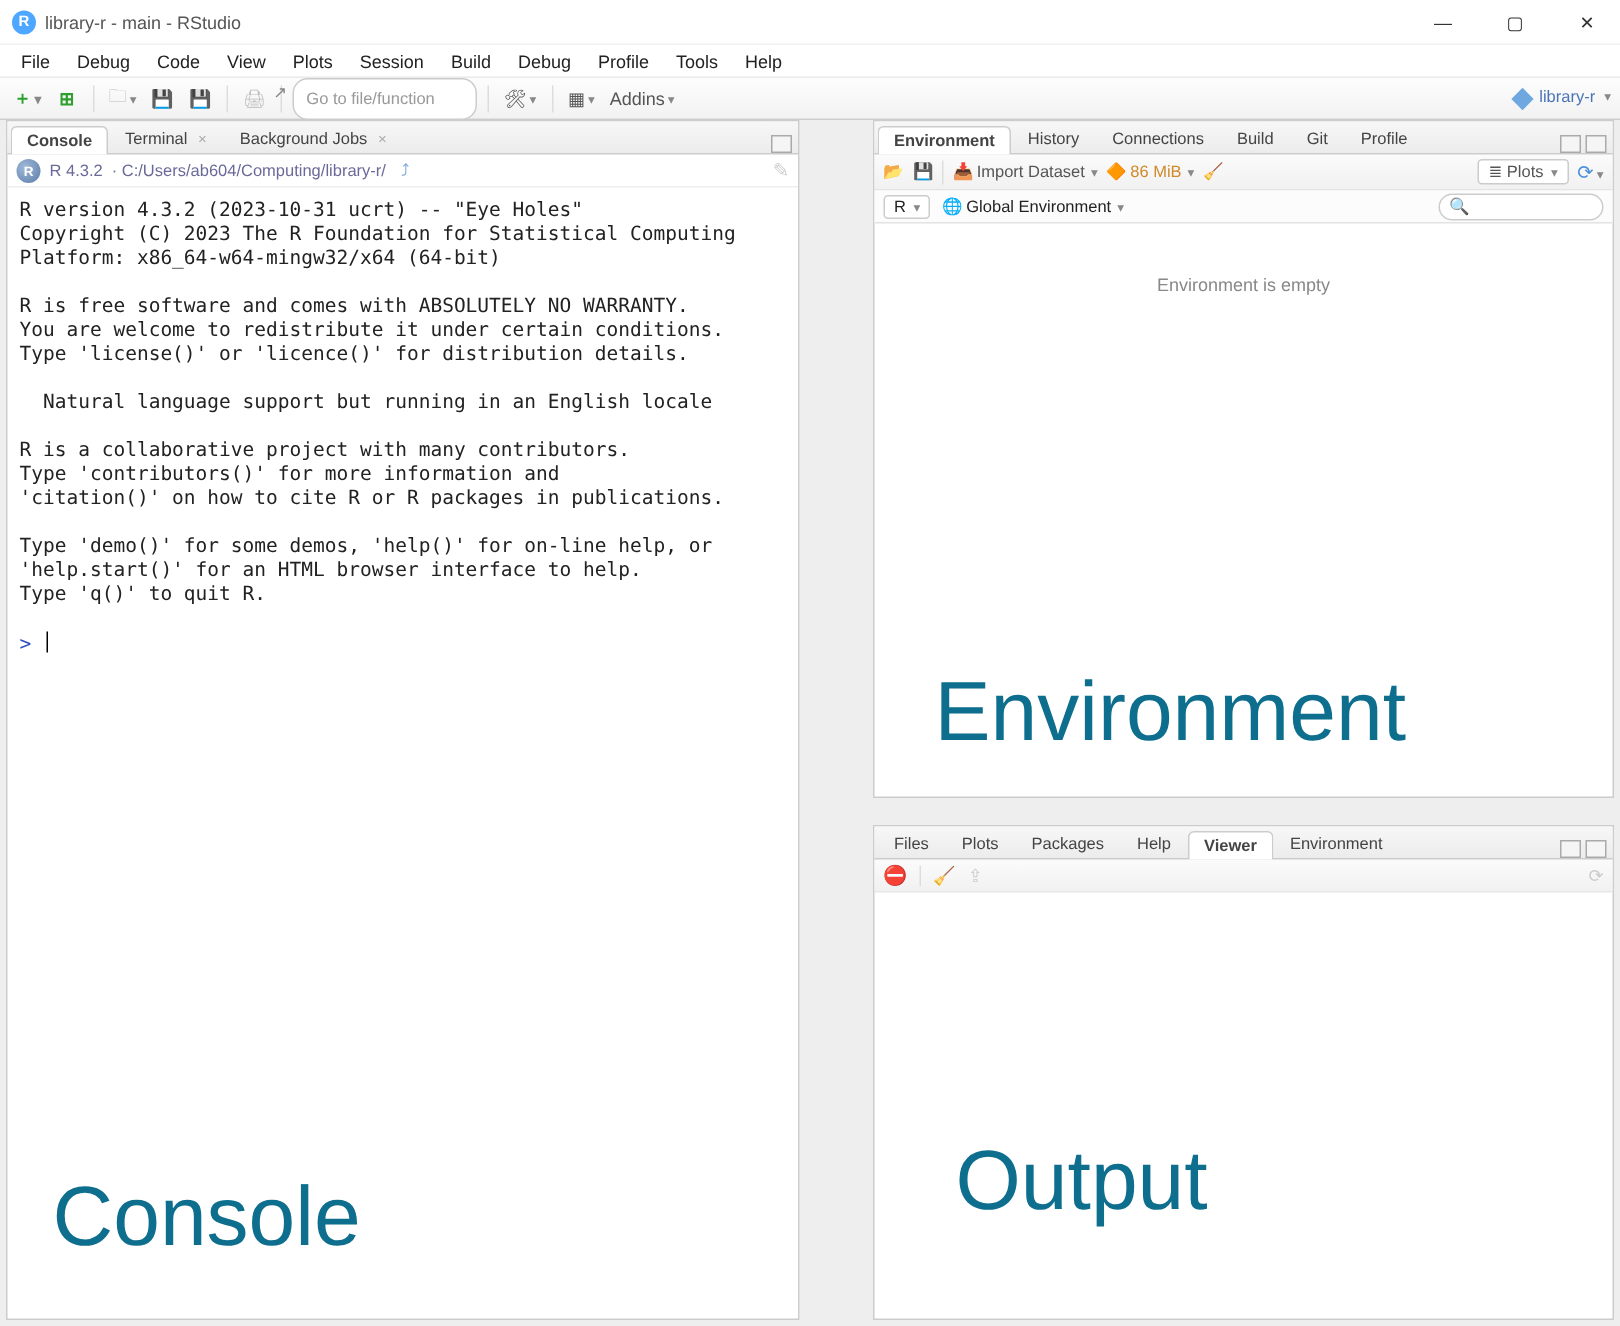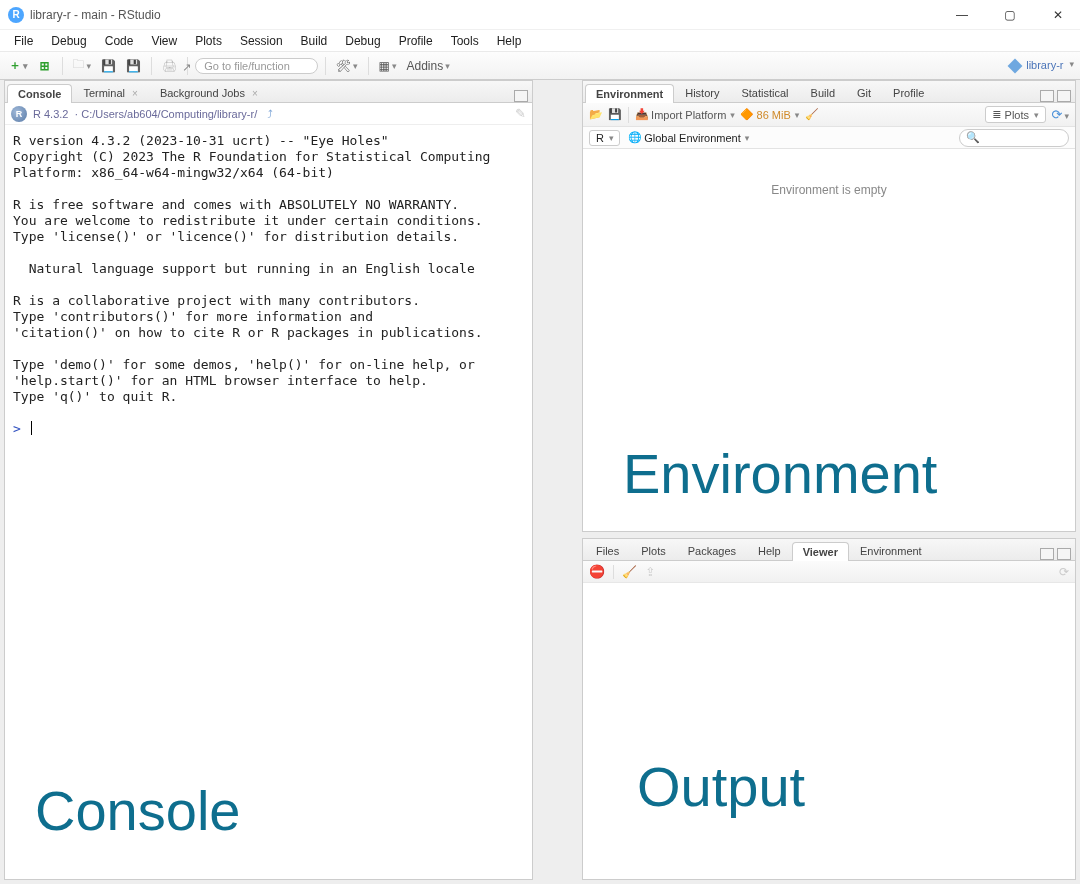--- a/index.html
+++ b/index.html
@@ -54,21 +54,21 @@
     display: inline-flex; align-items: center; justify-content: center;
     border-radius: 3px;
     color: #555;
     cursor: default;
   }
   .tbtn.green { color: #2e9f2e; font-weight: bold; }
   .tbtn.blue { color: #2f7ad1; }
   .tbtn.disabled { color: #bbb; }
   .toolbar .sep { width: 1px; height: 18px; background: #ddd; margin: 0 3px; }
   .goto {
-    height: 16px;
+    height: 28px;
     border: 1px solid #ccc; border-radius: 10px;
     padding: 0 27px 0 8px;
     display: inline-flex; align-items: center;
     color: #999; background: #fff;
     position: relative;
     font-size: 11px;
     min-width: 110px;
   }
   .goto::before {
     content: "↗";
@@ -90,21 +90,21 @@
   
   .panes {
     position: absolute;
     top: 80px; bottom: 0; left: 0; right: 0;
     display: flex;
     gap: 6px;
     padding: 0 4px 4px 4px;
     background: #eee;
   }
   .left-col { flex: 1; display: flex; flex-direction: column; min-width: 0; }
-  .right-col { width: 537px; display: flex; flex-direction: column; gap: 6px; padding-left: 43px; }
+  .right-col { width: 537px; display: flex; flex-direction: column; gap: 18px; padding-left: 43px; }
   .pane {
     background: #fff;
     border: 1px solid #ccc;
     display: flex; flex-direction: column;
     min-height: 0;
     position: relative;
   }
   .left-col .pane { flex: 1; }
   .env-pane { height: 452px; }
   .out-pane { flex: 1; }
@@ -344,36 +344,36 @@
       </div>
     </div>
   </div>
 
   <div class="right-col">
 
     <div class="pane env-pane">
       <div class="tabrow">
         <span class="tab active">Environment</span>
         <span class="tab">History</span>
-        <span class="tab">Statistical</span>
+        <span class="tab">Connections</span>
         <span class="tab">Build</span>
         <span class="tab">Git</span>
         <span class="tab">Profile</span>
         <span class="pane-ctl">
           <span class="pc"></span>
           <span class="pc"></span>
         </span>
       </div>
       <div class="subbar">
         <span class="micon" style="color:#d3a24c">📂</span>
         <span class="micon" style="color:#4a90d9">💾</span>
         <span class="sep" style="width:1px;height:16px;background:#ddd"></span>
         <span class="micon">
           <span style="color:#3a9e3a">📥</span>
-          <span>Import Platform</span>
+          <span>Import Dataset</span>
           <span class="caret">▾</span>
         </span>
         <span class="micon gauge">
           🔶 <span>86 MiB</span> <span class="caret">▾</span>
         </span>
         <span class="micon" style="color:#c9a756">🧹</span>
         <span class="flex"></span>
         <span class="listview">
           ≣ <span>Plots</span> <span class="caret">▾</span>
         </span>

